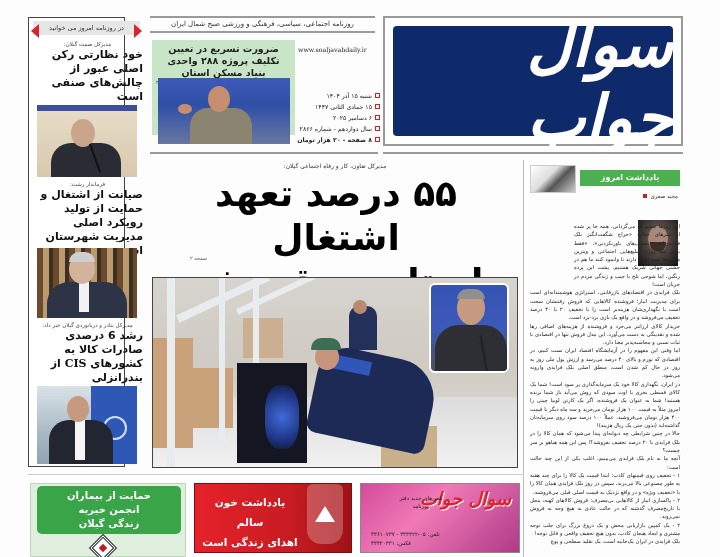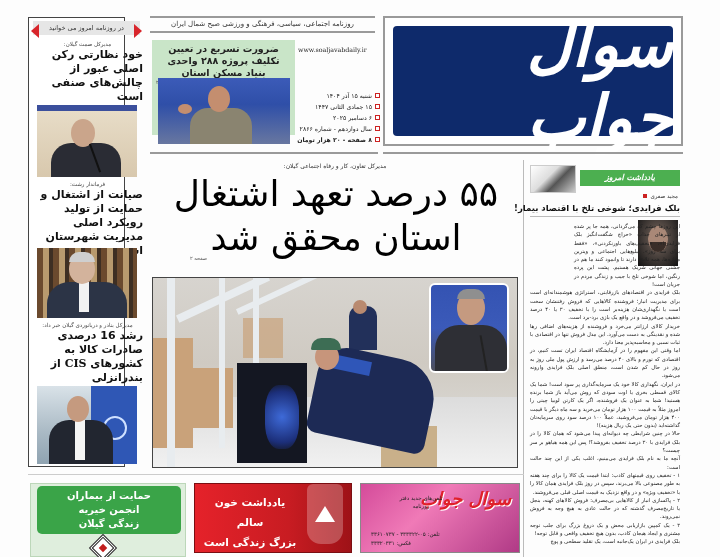--- a/index.html
+++ b/index.html
@@ -54,21 +54,21 @@
   .ph2 .shirt { position: absolute; left: 42px; top: 34px; width: 10px; height: 30px; background: #f2f2f2; }
   .ph3 { left: 8px; top: 368px; width: 100px; height: 78px; background: linear-gradient(180deg, #d9e2e8 0%, #a9b9c4 60%, #8fa3b1 100%); }
   .ph3 .flag { position: absolute; right: 0; top: 0; width: 46px; height: 78px; background: #2f57b5; }
   .ph3 .emblem { position: absolute; right: 10px; top: 30px; width: 24px; height: 24px; border: 2px solid #cfe0ff; border-radius: 50%; }
   .ph3 .head { position: absolute; left: 30px; top: 10px; width: 22px; height: 26px; border-radius: 50%; background: #c59a7f; }
   .ph3 .body { position: absolute; left: 12px; top: 34px; width: 64px; height: 46px; border-radius: 20px 20px 0 0; background: #222630; }
   .ph3 .shirt { position: absolute; left: 38px; top: 34px; width: 10px; height: 40px; background: #f5f5f5; }
 
   
   .main-sup { position: absolute; left: 155px; top: 162px; width: 360px; font-size: 6px; color: #333; text-align: center; }
-  .main-headline { position: absolute; left: 152px; top: 172px; width: 368px; text-align: center; font-size: 36px; font-weight: normal; color: #000; line-height: 44px; }
+  .main-headline { position: absolute; left: 152px; top: 172px; width: 368px; text-align: center; font-size: 36px; font-weight: bold; color: #000; line-height: 44px; }
   .main-page { position: absolute; left: 190px; top: 255px; font-size: 5px; color: #555; }
   .main-photo { position: absolute; left: 152px; top: 277px; width: 366px; height: 191px; border: 1px solid #444; overflow: hidden; background: linear-gradient(180deg, #d7d4cf 0%, #cfcac2 45%, #e3e3e0 100%); }
   .mp-beam { position: absolute; background: #e8ecef; }
   .mp-box { position: absolute; background: #c9a27a; }
   .mp-floor { position: absolute; left: 0; bottom: 0; width: 100%; height: 70px; background: linear-gradient(180deg, #dcdcdc, #f1f1f1); }
   .mp-product { position: absolute; left: 84px; top: 85px; width: 70px; height: 100px; background: #141722; }
   .mp-product .art { position: absolute; left: 28px; top: 22px; width: 34px; height: 64px; border-radius: 40%; background: radial-gradient(circle, #3e6ad8 0%, #1c2f7a 70%, #141722 100%); }
   .mp-worker-body { position: absolute; left: 160px; top: 76px; width: 120px; height: 90px; border-radius: 30px 40px 10px 10px; background: #1d2a55; transform: rotate(12deg); }
   .mp-worker-stripe { position: absolute; left: 178px; top: 80px; width: 40px; height: 14px; background: #2f56b8; transform: rotate(12deg); }
   .mp-worker-head { position: absolute; left: 162px; top: 66px; width: 24px; height: 26px; border-radius: 50%; background: #c7957b; }
@@ -77,21 +77,21 @@
   .mp-worker2 { position: absolute; left: 196px; top: 28px; width: 28px; height: 44px; border-radius: 10px 10px 0 0; background: #22305a; }
   .mp-worker2h { position: absolute; left: 200px; top: 22px; width: 14px; height: 14px; border-radius: 50%; background: #b98a70; }
   .inset { position: absolute; right: 8px; top: 5px; width: 80px; height: 90px; border: 2px solid #fff; border-radius: 6px; overflow: hidden; background: linear-gradient(180deg, #3453b2 0%, #3b5ab9 50%, #4d4f5c 100%); }
   .inset .head { position: absolute; left: 26px; top: 6px; width: 28px; height: 34px; border-radius: 50%; background: #c59a80; }
   .inset .hair { position: absolute; left: 26px; top: 4px; width: 28px; height: 10px; border-radius: 14px 14px 0 0; background: #8f8f8f; }
   .inset .body { position: absolute; left: 4px; top: 40px; width: 72px; height: 56px; border-radius: 24px 24px 0 0; background: #2e2f35; }
   .inset .mic { position: absolute; left: 52px; top: 50px; width: 2px; height: 40px; background: #222; transform: rotate(-10deg); }
 
   
   .right-col { position: absolute; left: 528px; top: 162px; width: 154px; height: 395px; }
-  .note-banner { position: absolute; left: 2px; top: 5px; width: 150px; height: 22px; font-style: italic; }
+  .note-banner { position: absolute; left: 2px; top: 5px; width: 150px; height: 22px; }
   .note-pic { position: absolute; left: 0; top: -2px; width: 46px; height: 28px; background: linear-gradient(135deg, #fff 0%, #ddd 40%, #555 60%, #ccc 100%); border: 1px solid #ccc; }
   .note-label { position: absolute; right: 0; top: 3px; width: 100px; height: 16px; background: #4caf50; color: #fff; font-size: 8px; font-weight: bold; text-align: center; line-height: 16px; }
   .author { position: absolute; right: 4px; top: 31px; font-size: 5.5px; color: #333; display: flex; gap: 3px; align-items: center; }
   .author .dot { width: 4px; height: 4px; background: #c22; display: inline-block; }
   .ed-title { position: absolute; right: 2px; top: 41px; width: 150px; font-size: 8.5px; font-weight: bold; color: #111; text-align: right; white-space: nowrap; border-bottom: 1px solid #bbb; padding-bottom: 3px; }
   .ed-photo { position: absolute; left: 110px; top: 58px; width: 40px; height: 46px; background: radial-gradient(ellipse at 50% 40%, #7c6a60 0%, #3b3532 60%, #111 100%); }
   .ed-photo .head { position: absolute; left: 10px; top: 6px; width: 20px; height: 26px; border-radius: 50%; background: #a98877; }
   .ed-photo .beard { position: absolute; left: 12px; top: 22px; width: 16px; height: 10px; border-radius: 0 0 8px 8px; background: #3a2e29; }
   .ed-body { position: absolute; right: 2px; top: 60px; width: 150px; font-size: 5.3px; color: #222; text-align: justify; line-height: 8.3px; }
   .ed-body p { margin-bottom: 0; }
@@ -191,21 +191,21 @@
     <div class="photo ph2">
       <div class="body"></div>
       <div class="shirt"></div>
       <div class="head"></div>
       <div class="hair"></div>
     </div>
 
     <div class="story" style="top:303px;">
       <div class="lc-sup">مدیرکل بنادر و دریانوردی گیلان خبر داد:</div>
       <div class="lc-title">
-        <span>رشد 16 درصدی صادرات کالا به کشورهای</span>
+        <span>رشد 6 درصدی صادرات کالا به کشورهای</span>
         <span class="latin">CIS</span>
         <span>از بندرانزلی</span>
       </div>
       <div class="lc-page">صفحه ۲</div>
     </div>
     <div class="photo ph3">
       <div class="flag"></div>
       <div class="emblem"></div>
       <div class="body"></div>
       <div class="shirt"></div>
@@ -252,21 +252,20 @@
 
   <div class="right-col">
     <div class="note-banner">
       <div class="note-pic"></div>
       <div class="note-label">یادداشت امروز</div>
     </div>
     <div class="author">
       <span>مجید صفری</span>
       <span class="dot"></span>
     </div>
-    <div class="ed-title">بلک فرایدی؛ شوخی تلخ با اقتصاد بیمار!</div>
     <div class="ed-photo">
       <div class="head"></div>
       <div class="beard"></div>
     </div>
     <div class="ed-body">
       <p class="wrap">این روزها چشم که می‌گردانی، همه جا پر شده از تیترهای جذاب «حراج شگفت‌انگیز بلک فرایدی!»، «تخفیف‌های باورنکردنی»، «فقط برای سه روز». تبلیغ‌هایی اجتماعی و ویترین مغازه‌ها، همه تلاش دارند تا وانمود کنند ما هم در جشنی جهانی شریک هستیم. پشت این پرده رنگین، اما شوخی تلخ با جیب و زندگی مردم در جریان است!</p>
       <p>بلک فرایدی در اقتصادهای بازرقابتی، استراتژی هوشمندانه‌ای است برای مدیریت انبار؛ فروشنده کالاهایی که فروش رفتنشان سخت است یا نگهداری‌شان هزینه‌بر است را با تخفیف ۳۰ یا ۴۰ درصد تخفیف می‌فروشد و در واقع یک بازی برد-برد است.</p>
       <p>خریدار کالای ارزانتر می‌خرد و فروشنده از هزینه‌های اضافی رها شده و نقدینگی به دست می‌آورد. این مدل فروش تنها در اقتصادی با ثبات نسبی و محاسبه‌پذیر معنا دارد.</p>
       <p>اما وقتی این مفهوم را در آزمایشگاه اقتصاد ایران تست کنیم، در اقتصادی که تورم و بالای ۴۰ درصد می‌رسد و ارزش پول ملی روز به روز در حال کم شدن است، منطق اصلی بلک فرایدی وارونه می‌شود.</p>
       <p>در ایران، نگهداری کالا خود یک سرمایه‌گذاری پر سود است! شما یک کالای قسطی بخری یا اوت سودی که روش می‌آید باز شما برنده هستید! شما به عنوان یک فروشنده، اگر یک کارتن لوبیا چیتی را امروز مثلاً به قیمت ۱۰۰ هزار تومان می‌خرید و سه ماه دیگر با قیمت ۴۰۰ هزار تومان می‌فروشید، عملاً ۱۰۰ درصد سود روی سرمایه‌تان گذاشته‌اید (بدون حتی یک ریال هزینه)!</p>
@@ -288,21 +287,21 @@
       <div>زندگی گیلان</div>
     </div>
     <div class="logo"></div>
   </div>
 
   <div class="ad-red">
     <div class="bag"></div>
     <div class="warn"></div>
     <div class="text">
       <div>یادداشت خون سالم</div>
-      <div>بزرگ زندگی است</div>
+      <div>اهدای زندگی است</div>
     </div>
   </div>
 
   <div class="ad-pink">
     <div class="brand">سوال جواب</div>
     <div class="slogan">تلفن‌های جدید دفتر روزنامه</div>
     <div class="phone">
       <div>تلفن: ۰۵-۳۳۳۳۲۲ - ۳۳۶۱۰۷۳۷</div>
       <div>فکس: ۳۳۳۲۰۳۳۱</div>
     </div>

